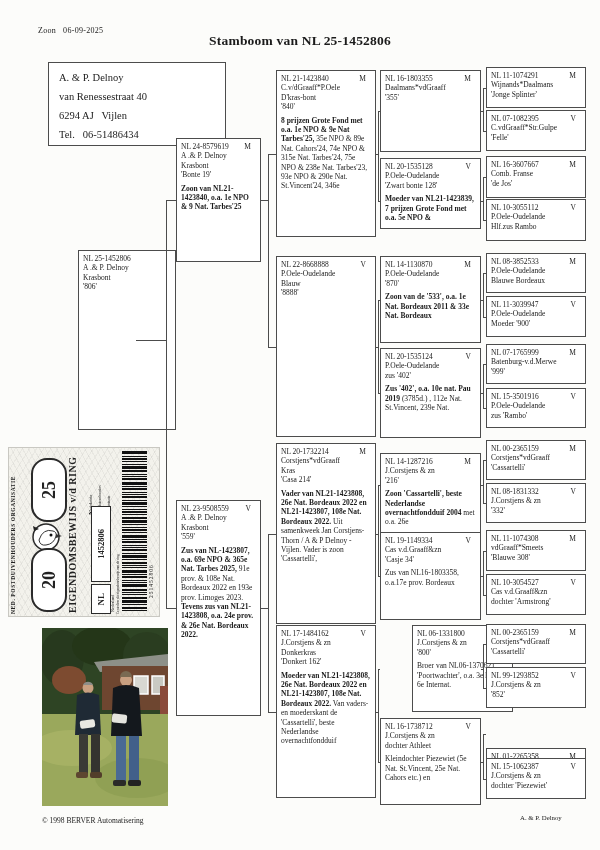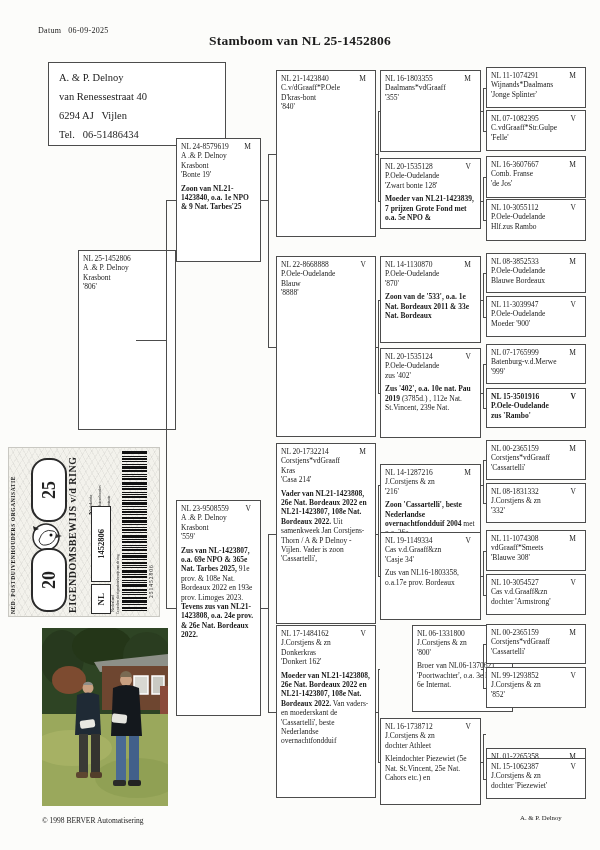--- a/index.html
+++ b/index.html
@@ -47,21 +47,21 @@
   .photo{position:absolute;left:42px;top:628px;width:126px;height:178px;overflow:hidden;}
   .footer-left{position:absolute;left:42px;top:816px;font-size:7.5px;}
   .footer-right{position:absolute;left:520px;top:814px;font-size:6.8px;}
 </style>
 </head>
 <body>
 
 <div class="page">
 
   <div class="date">
-    <span>Datum</span><span class="dv">06-09-2025</span>
+    <span>Zoon</span><span class="dv">06-09-2025</span>
   </div>
   <div class="title">Stamboom van NL 25-1452806</div>
 
   <div class="owner-box" id="ownerBox">
       <div class="owner-line">A. &amp; P. Delnoy</div>
       <div class="owner-line">van Renessestraat 40</div>
       <div class="owner-line">6294 AJ   Vijlen</div>
       <div class="owner-line">Tel.   06-51486434</div>
     </div>
 
@@ -95,20 +95,21 @@
         <div class="desc"><span class="b">Zus van NL-1423807, o.a. 69e NPO &amp; 365e Nat. Tarbes 2025,</span><span> 91e prov. &amp; 108e Nat. Bordeaux 2022 en 193e prov. Limoges 2023.</span><span class="b"> Tevens zus van NL21-1423808, o.a. 24e prov. &amp; 26e Nat. Bordeaux 2022.</span></div>
       </div>
       <div class="pbox" style="left: 276px; top: 70px; width: 100px; height: 167px;">
         <div class="ringline">
           <span>NL 21-1423840</span>
           <span class="sex">M</span>
         </div>
         <div>C.v/dGraaff*P.Oele</div>
         <div>D'kras-bont</div>
         <div>'840'</div>
+        <div class="desc"><span class="b">8 prijzen Grote Fond met o.a. 1e NPO &amp; 9e Nat Tarbes'25,</span><span> 35e NPO &amp; 89e Nat. Cahors'24, 74e NPO &amp; 315e Nat. Tarbes'24, 75e NPO &amp; 238e Nat. Tarbes'23, 93e NPO &amp; 290e Nat. St.Vincent'24, 346e</span></div>
       </div>
       <div class="pbox" style="left: 276px; top: 256px; width: 100px; height: 181px;">
         <div class="ringline">
           <span>NL 22-8668888</span>
           <span class="sex">V</span>
         </div>
         <div>P.Oele-Oudelande</div>
         <div>Blauw</div>
         <div>'8888'</div>
       </div>
@@ -160,21 +161,21 @@
       </div>
       <div class="pbox" style="left: 380px; top: 348px; width: 101px; height: 90px;">
         <div class="ringline">
           <span>NL 20-1535124</span>
           <span class="sex">V</span>
         </div>
         <div>P.Oele-Oudelande</div>
         <div>zus '402'</div>
         <div class="desc"><span class="b">Zus '402', o.a. 10e nat. Pau 2019</span><span> (3785d.) , 112e Nat. St.Vincent, 239e Nat.</span></div>
       </div>
-      <div class="pbox" style="left: 380px; top: 464px; width: 101px; height: 87px;">
+      <div class="pbox" style="left: 380px; top: 453px; width: 101px; height: 87px;">
         <div class="ringline">
           <span>NL 14-1287216</span>
           <span class="sex">M</span>
         </div>
         <div>J.Corstjens &amp; zn</div>
         <div>'216'</div>
         <div class="desc"><span class="b">Zoon 'Cassartelli', beste Nederlandse overnachtfondduif 2004</span><span> met o.a. 26e</span></div>
       </div>
       <div class="pbox" style="left: 380px; top: 532px; width: 101px; height: 88px;">
         <div class="ringline">
@@ -252,21 +253,21 @@
         <div>Moeder '900'</div>
       </div>
       <div class="pbox" style="left: 486px; top: 344px; width: 100px; height: 40px;">
         <div class="ringline">
           <span>NL 07-1765999</span>
           <span class="sex">M</span>
         </div>
         <div>Batenburg-v.d.Merwe</div>
         <div>'999'</div>
       </div>
-      <div class="pbox" style="left: 486px; top: 388px; width: 100px; height: 40px; font-weight: bold;">
+      <div class="pbox" style="left: 486px; top: 388px; width: 100px; height: 40px;">
         <div class="ringline">
           <span>NL 15-3501916</span>
           <span class="sex">V</span>
         </div>
         <div>P.Oele-Oudelande</div>
         <div>zus 'Rambo'</div>
       </div>
       <div class="pbox" style="left: 486px; top: 440px; width: 100px; height: 40px;">
         <div class="ringline">
           <span>NL 00-2365159</span>

